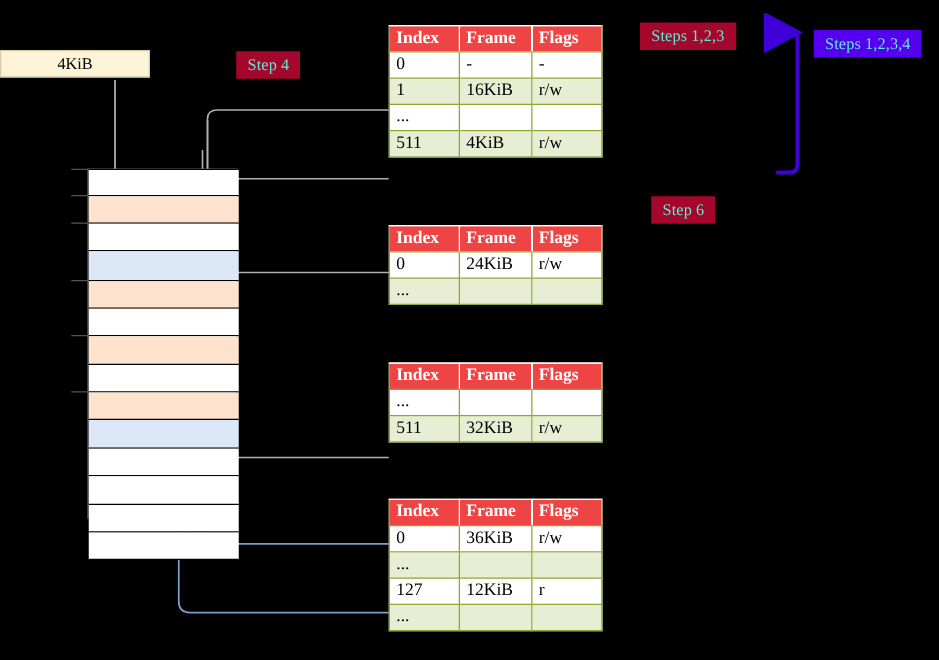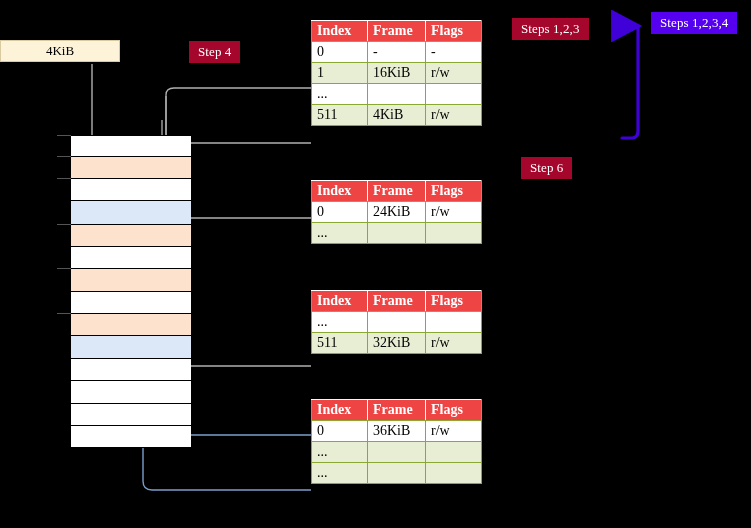--- a/index.html
+++ b/index.html
@@ -14,21 +14,21 @@
     position: relative;
     width: 751px;
     height: 528px;
     background: #000000;
     overflow: hidden;
   }
 
   
   .badge {
     position: absolute;
-    color: #ffffff;
+    color: #5eead4;
     font-size: 13px;
     line-height: 19px;
     padding: 1px 9px 2px 9px;
     white-space: nowrap;
     letter-spacing: 0.1px;
   }
   .badge-red   { background: #a5062c; }
   .badge-blue  { background: #5500ee; }
 
   
@@ -276,29 +276,34 @@
           <tr class="r-white">
             <td class="col-index">0</td>
             <td class="col-frame">36KiB</td>
             <td class="col-flags">r/w</td>
           </tr>
           <tr class="r-tint">
             <td class="col-index">...</td>
             <td class="col-frame"></td>
             <td class="col-flags"></td>
           </tr>
+          <tr class="r-white">
+            <td class="col-index">127</td>
+            <td class="col-frame">12KiB</td>
+            <td class="col-flags">r</td>
+          </tr>
           <tr class="r-tint">
             <td class="col-index">...</td>
             <td class="col-frame"></td>
             <td class="col-flags"></td>
           </tr>
         </tbody>
       </table>
     </div>
 
   <div id="badges">
       <div class="badge badge-red" style="left: 189px; top: 41px; background: rgb(165, 6, 44);">Step 4</div>
       <div class="badge badge-red" style="left: 512px; top: 18px; background: rgb(165, 6, 44);">Steps 1,2,3</div>
-      <div class="badge badge-blue" style="left: 651px; top: 12px; background: rgb(85, 0, 238);">Steps 1,2,3,4</div>
+      <div class="badge badge-blue" style="left: 651px; top: 24px; background: rgb(85, 0, 238);">Steps 1,2,3,4</div>
       <div class="badge badge-red" style="left: 521px; top: 157px; background: rgb(165, 6, 44);">Step 6</div>
     </div>
 
 </div>
 
 </body></html>

